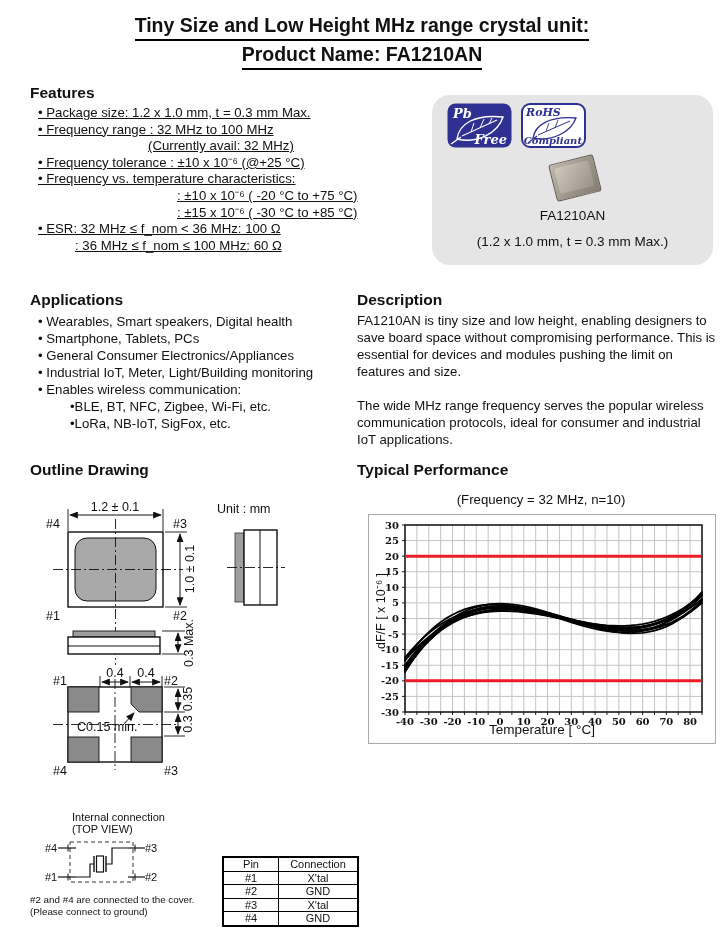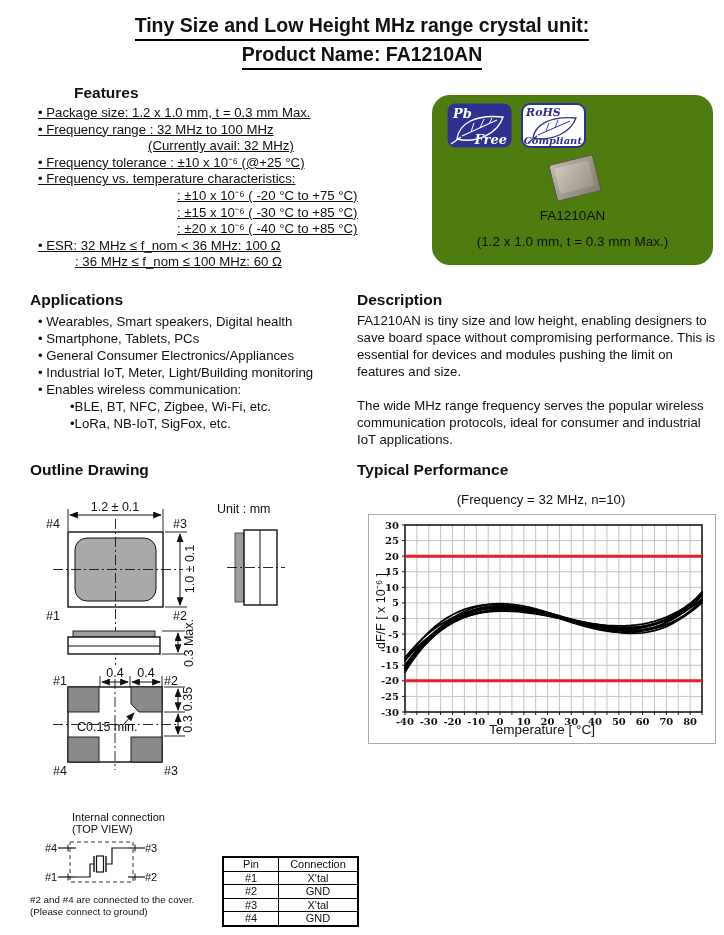--- a/index.html
+++ b/index.html
@@ -9,30 +9,30 @@
   
   .title-block{position:absolute;left:0;top:12px;width:724px;text-align:center;}
   .title-line{font-size:19.5px;font-weight:bold;line-height:27px;}
   .title-line span{display:inline-block;border-bottom:2.2px solid #000;padding-bottom:0px;}
 
   
   .sec-head{font-size:15.5px;font-weight:bold;}
 
   
   .features{position:absolute;left:30px;top:84px;width:400px;}
-  .features .sec-head{margin-bottom:3px;margin-left:44px;}
+  .features .sec-head{margin-bottom:3px;}
   .f-item{font-size:13.2px;line-height:16.6px;white-space:nowrap;text-decoration:underline;}
   .ind0{padding-left:8px;}
   .ind-avail{padding-left:118px;}
   .ind-temp{padding-left:147px;}
   .ind-esr2{padding-left:45px;}
 
   
   .promo{position:absolute;left:432px;top:95px;width:281px;height:170px;
-         background:#4d7c0f;border-radius:18px;}
+         background:#e5e5e5;border-radius:18px;}
   .badge{position:absolute;top:8px;}
   .badge-pb{left:15px;}
   .badge-rohs{left:89px;}
   .chip{position:absolute;left:120px;top:64px;width:44px;height:36px;
         transform:rotate(-14deg);border:1px solid #5f584f;border-radius:3px;
         background:linear-gradient(135deg,#c2b9ae 0%,#a49b90 45%,#847c72 100%);}
   .chip-face{position:absolute;left:4px;top:4px;right:5px;bottom:6px;
         background:linear-gradient(135deg,#cfc8bd,#9a9187);border-radius:2px;}
   .promo-name{position:absolute;left:0;top:113px;width:281px;text-align:center;font-size:13.5px;}
   .promo-size{position:absolute;left:0;top:139px;width:281px;text-align:center;font-size:13.5px;}
@@ -98,21 +98,20 @@
 
   <div class="features">
     <div class="sec-head">Features</div>
     <div class="f-item ind0">• Package size: 1.2 x 1.0 mm, t = 0.3 mm Max.</div>
     <div class="f-item ind0">• Frequency range : 32 MHz to 100 MHz</div>
     <div class="f-item ind-avail">(Currently avail: 32  MHz)</div>
     <div class="f-item ind0">• Frequency tolerance : ±10 x 10⁻⁶ (@+25 °C)</div>
     <div class="f-item ind0">• Frequency vs. temperature characteristics:</div>
     <div class="f-item ind-temp">: ±10 x 10⁻⁶ ( -20 °C to +75 °C)</div>
     <div class="f-item ind-temp">: ±15 x 10⁻⁶ ( -30 °C to +85 °C)</div>
-    <div class="f-item ind-temp">: ±20 x 10⁻⁶ ( -40 °C to +85 °C)</div>
     <div class="f-item ind0">• ESR: 32 MHz ≤ f_nom &lt; 36 MHz: 100 Ω</div>
     <div class="f-item ind-esr2">: 36 MHz ≤ f_nom ≤ 100 MHz: 60 Ω</div>
   </div>
 
   <div class="promo">
     <div class="badge badge-pb">
       <svg width="65" height="45" viewBox="0 0 65 45">
         <rect x="0.5" y="0.5" width="64" height="44" rx="8" fill="#2e3192"></rect>
         <g>
           <path d="M10,36 C12,21 27,11 56,14 C51,30 30,41 10,36 Z" fill="none" stroke="#fff" stroke-width="1.4"></path>

